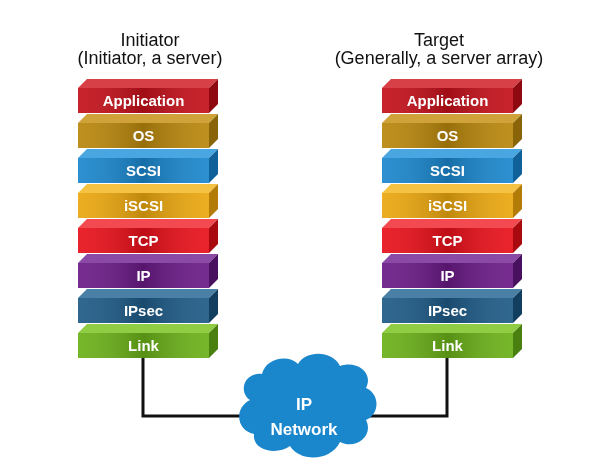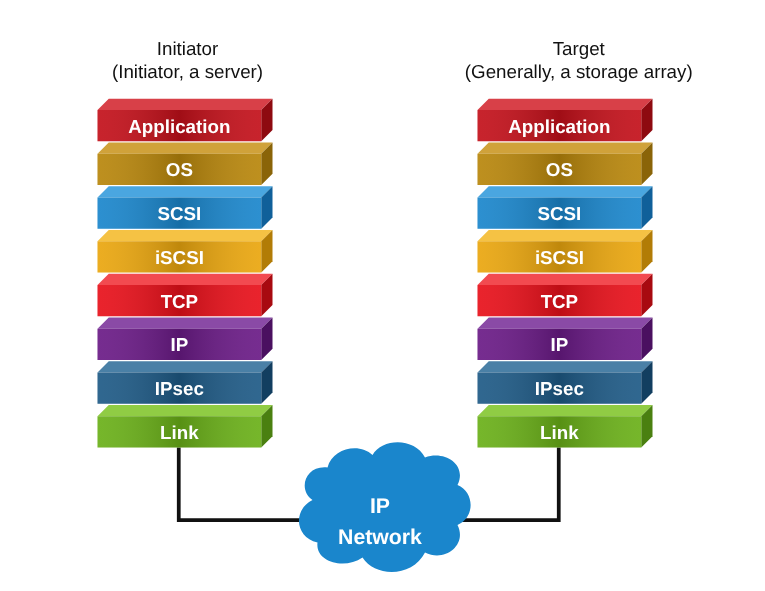--- a/index.html
+++ b/index.html
@@ -1,34 +1,34 @@
 <!DOCTYPE html>
 <html><head>
 <meta charset="utf-8">
 <style>
   html, body { margin: 0; padding: 0; background: #ffffff; }
   body { width: 612px; height: 473px; position: relative; overflow: hidden;
          font-family: "Liberation Sans", sans-serif; }
-  .heading { position: absolute; text-align: center; color: #111; font-size: 15px; line-height: 18px; }
+  .heading { position: absolute; text-align: center; color: #111; font-size: 18px; line-height: 18px; }
   #init-head { left: 60px; width: 180px; top: 31px; }
-  #targ-head { left: 348px; width: 230px; top: 31px; }
+  #targ-head { left: 324px; width: 230px; top: 31px; }
   svg.diagram { position: absolute; left: 0; top: 0; }
   .layer-label { font-family: "Liberation Sans", sans-serif; font-weight: bold; font-size: 15px; fill: #ffffff; }
   .cloud-label { font-family: "Liberation Sans", sans-serif; font-weight: bold; font-size: 17px; fill: #ffffff; }
 </style>
 </head>
 <body>
 
 <div class="heading" id="init-head">
   <div>Initiator</div>
   <div>(Initiator, a server)</div>
 </div>
 <div class="heading" id="targ-head">
   <div>Target</div>
-  <div>(Generally, a storage array)</div>
+  <div>(Generally, a server array)</div>
 </div>
 
 <svg class="diagram" width="612" height="473" viewBox="0 0 612 473">
   <defs>
     <linearGradient id="shine" x1="0" x2="1" y1="0" y2="0">
       <stop offset="0" stop-color="#ffffff" stop-opacity="0.08"></stop>
       <stop offset="0.5" stop-color="#000000" stop-opacity="0.18"></stop>
       <stop offset="1" stop-color="#ffffff" stop-opacity="0.08"></stop>
     </linearGradient>
   </defs>

